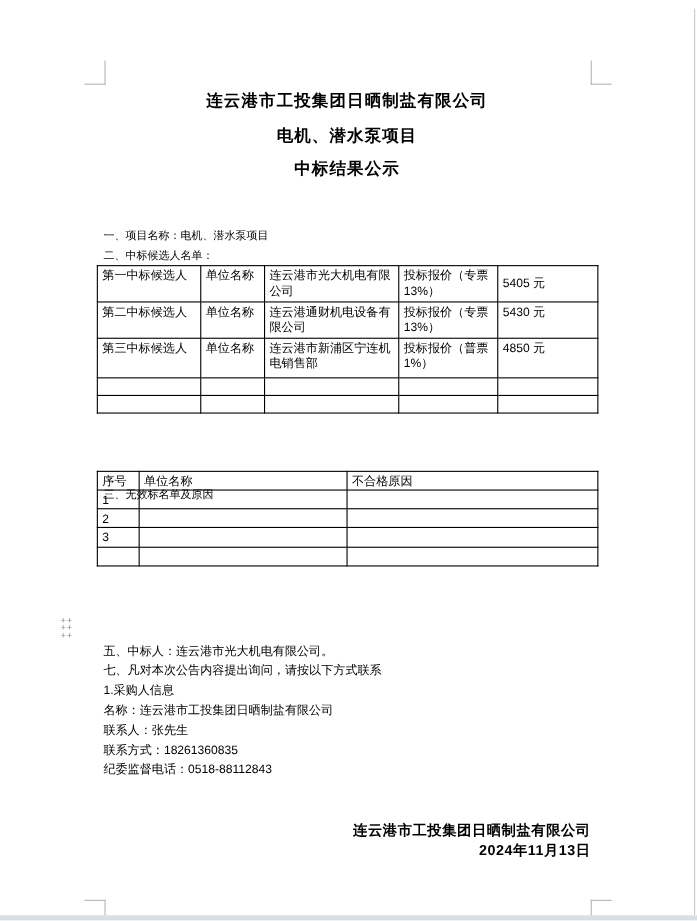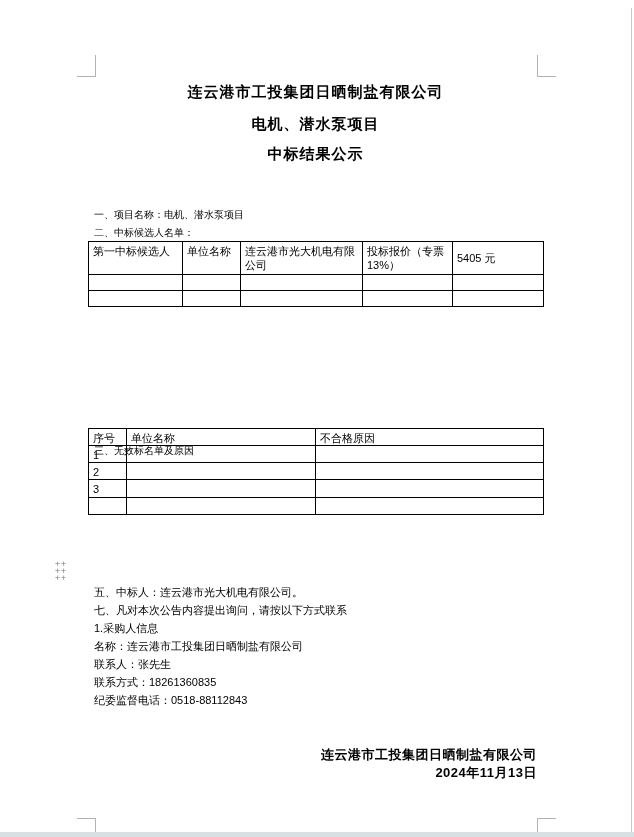--- a/index.html
+++ b/index.html
@@ -84,20 +84,34 @@
         <col style="width:91px;">
     </colgroup>
     <tbody>
         <tr style="height:33px;">
       <td>第一中标候选人</td>
       <td>单位名称</td>
       <td>连云港市光大机电有限公司</td>
       <td>投标报价（专票13%）</td>
       <td class="v-mid">5405 元</td>
     </tr>
+    <tr style="height:33px;">
+      <td>第二中标候选人</td>
+      <td>单位名称</td>
+      <td>连云港通财机电设备有限公司</td>
+      <td>投标报价（专票13%）</td>
+      <td>5430 元</td>
+    </tr>
+    <tr style="height:36px;">
+      <td>第三中标候选人</td>
+      <td>单位名称</td>
+      <td>连云港市新浦区宁连机电销售部</td>
+      <td>投标报价（普票1%）</td>
+      <td>4850 元</td>
+    </tr>
     <tr style="height:16px;">
       <td></td>
       <td></td>
       <td></td>
       <td></td>
       <td></td>
     </tr>
     <tr style="height:16px;">
       <td></td>
       <td></td>

